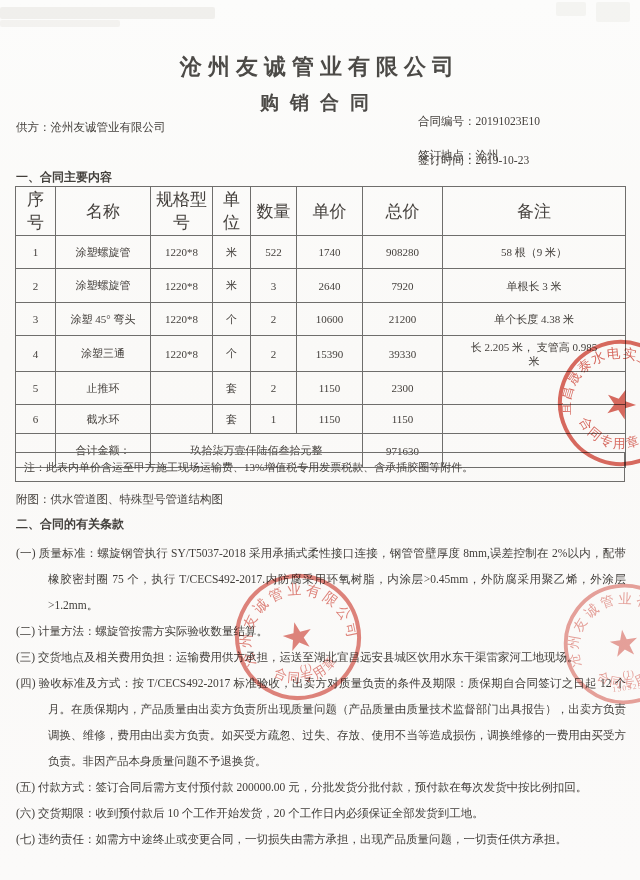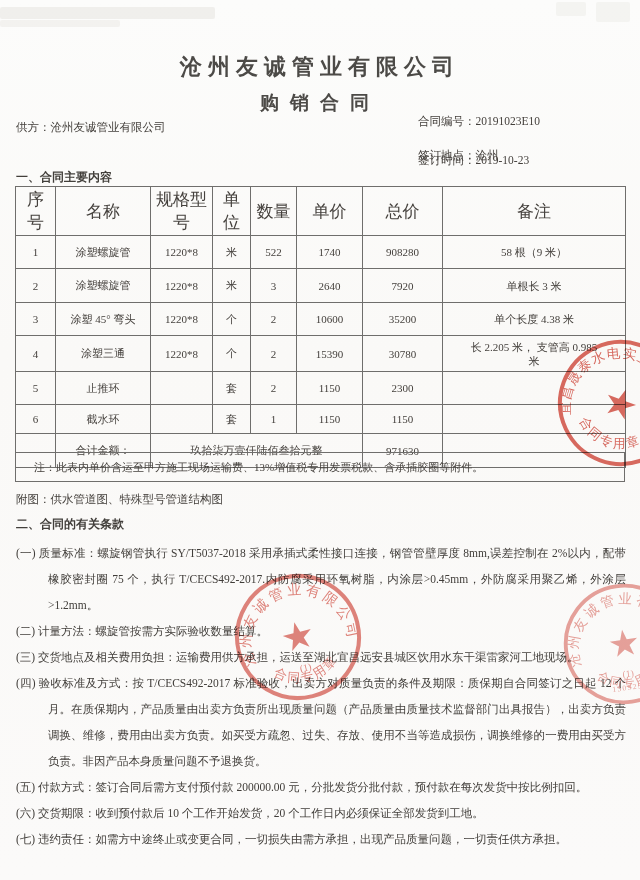--- a/index.html
+++ b/index.html
@@ -57,21 +57,21 @@
   tr.r1 td{height:33px} tr.r2 td{height:34px} tr.r3 td{height:33px}
   tr.r4 td{height:36px} tr.r5 td{height:33px} tr.r6 td{height:29px}
   tr.rt td{height:34px}
   col.c0{width:40px} col.c1{width:95px} col.c2{width:62px} col.c3{width:38px}
   col.c4{width:46px} col.c5{width:66px} col.c6{width:80px} col.c7{width:183px}
   td.remark { line-height:14px; }
 
   .note-box {
     position:absolute; left:15px; top:452px; width:610px; height:30px;
     border:1px solid #6f6e6c; font-size:11px; color:#45413d;
-    display:flex; align-items:center; padding:0 18px; white-space:nowrap;
+    display:flex; align-items:center; padding:0 8px; white-space:nowrap;
   }
   .attachment { position:absolute; left:16px; top:492px; font-size:11.5px; color:#433f3b; }
 
   .clauses {
     position:absolute; left:16px; top:540px; width:610px;
     font-size:11.5px; line-height:26px; color:#403d39;
     text-align:justify;
   }
   .clauses p { padding-left:32px; text-indent:-32px; }
 
@@ -145,31 +145,31 @@
       <td>7920</td>
       <td class="remark">单根长 3 米</td>
     </tr>
     <tr class="r3">
       <td>3</td>
       <td>涂塑 45° 弯头</td>
       <td>1220*8</td>
       <td>个</td>
       <td>2</td>
       <td>10600</td>
-      <td>35200</td>
+      <td>21200</td>
       <td class="remark">单个长度 4.38 米</td>
     </tr>
     <tr class="r4">
       <td>4</td>
       <td>涂塑三通</td>
       <td>1220*8</td>
       <td>个</td>
       <td>2</td>
       <td>15390</td>
-      <td>30780</td>
+      <td>39330</td>
       <td class="remark" style="padding:1px 26px;">长 2.205 米， 支管高 0.985 米</td>
     </tr>
     <tr class="r5">
       <td>5</td>
       <td>止推环</td>
       <td></td>
       <td>套</td>
       <td>2</td>
       <td>1150</td>
       <td>2300</td>

